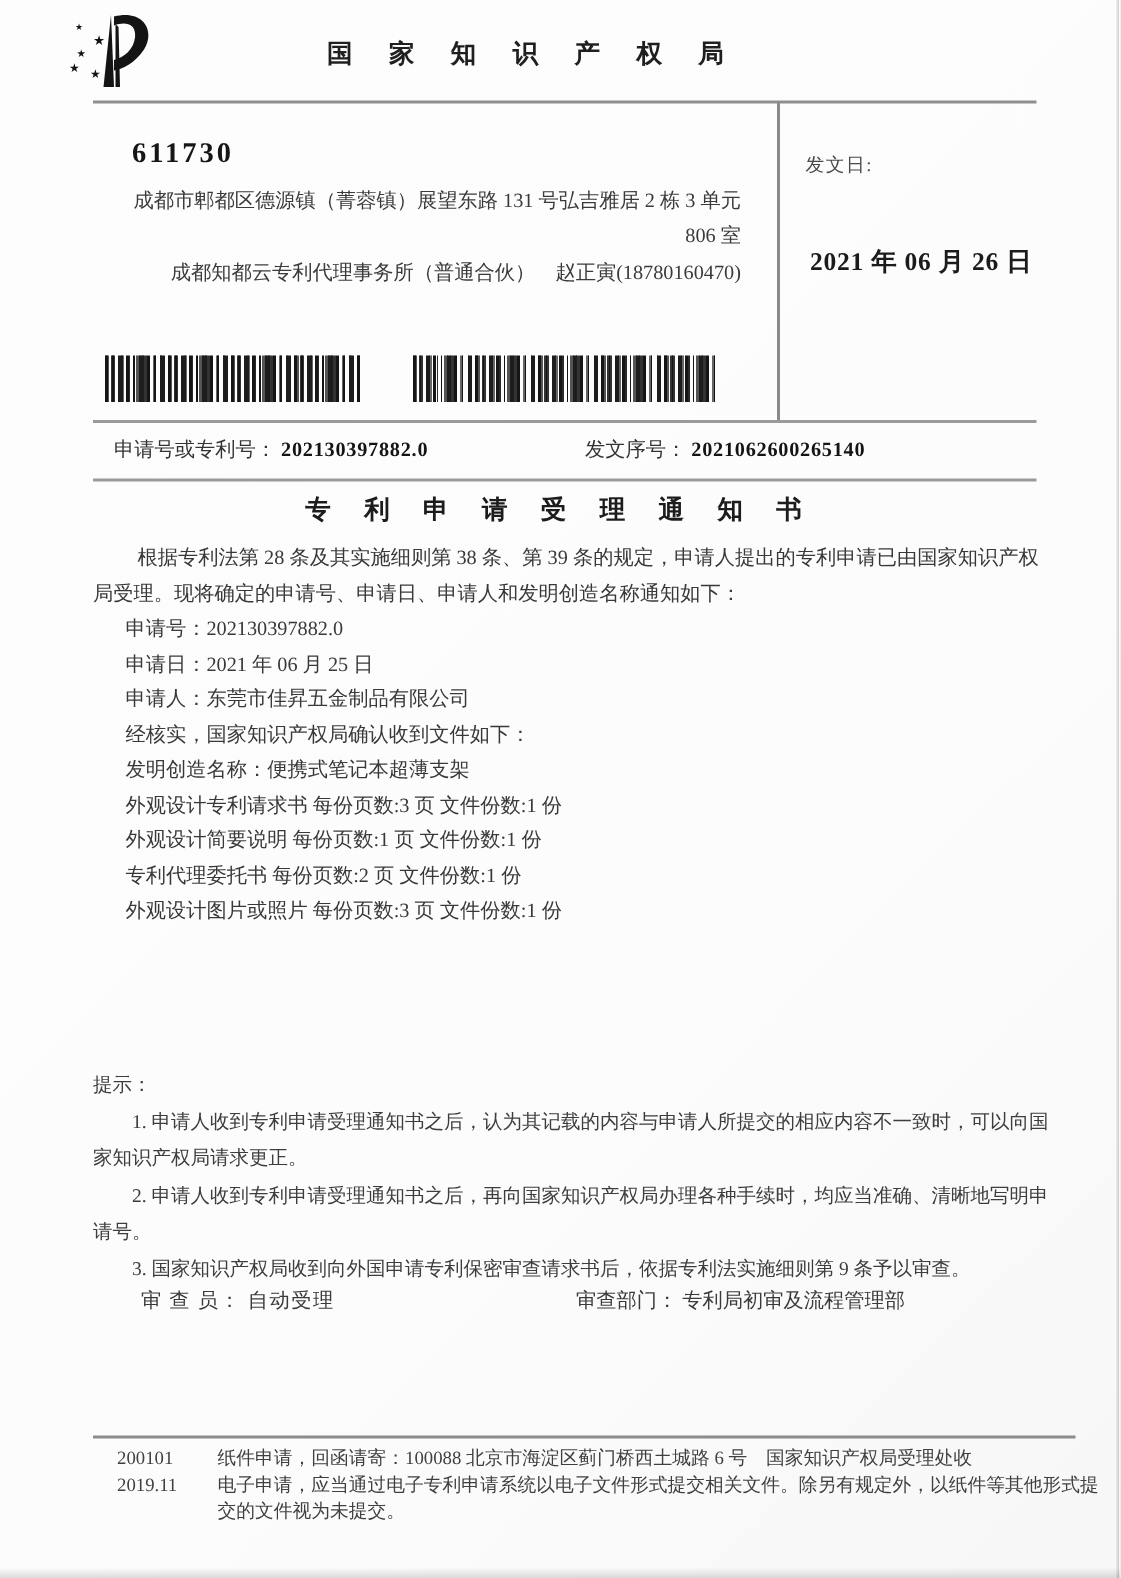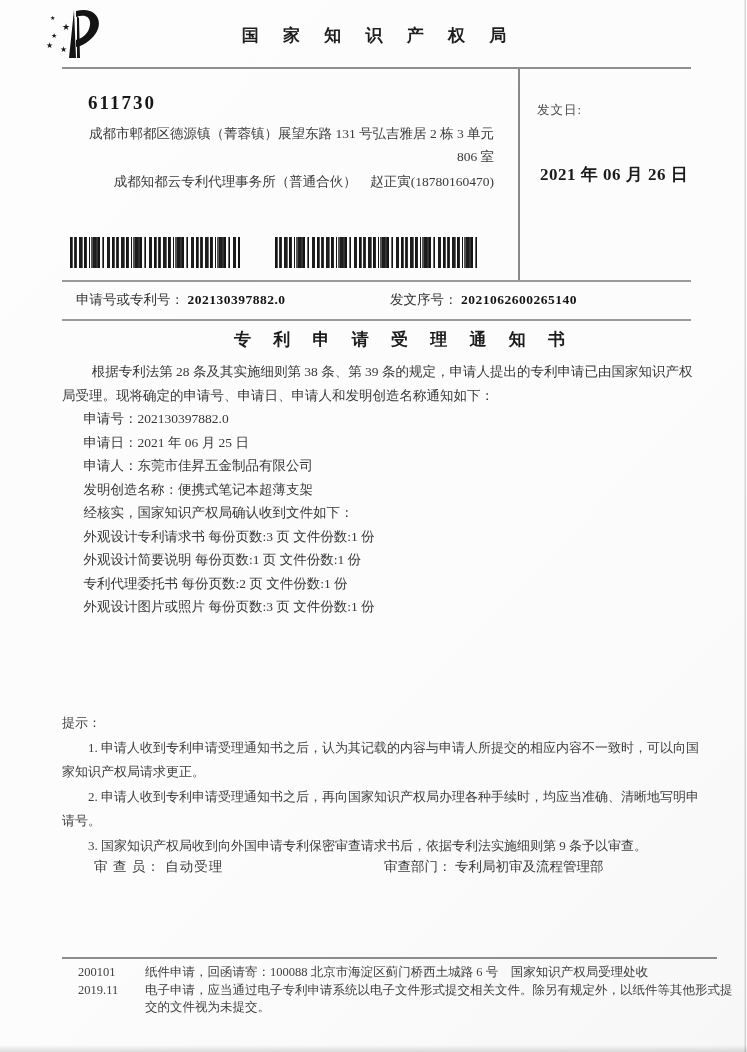--- a/index.html
+++ b/index.html
@@ -4,21 +4,21 @@
 <style>
   html,body{margin:0;padding:0;background:#e9e9e9;}
   .page{
     position:relative;width:747px;height:1052px;margin:0 auto;
     background:linear-gradient(135deg,#fdfdfd 0%,#fcfcfc 60%,#f7f7f7 100%);
     font-family:"Liberation Serif","DejaVu Serif",serif;
     color:#2e2e2e;overflow:hidden;
   }
   .abs{position:absolute;}
   
-  .org-title{left:218px;top:24px;width:322px;text-align:center;
+  .org-title{left:218px;top:24px;width:322px;
     font-size:17px;font-weight:600;letter-spacing:10px;color:#1f1f1f;white-space:nowrap;}
   .rule{background:#8f8f8f;height:2px;}
   .rule-top{left:62px;top:67px;width:629px;}
   .rule-mid1{left:62px;top:280px;width:629px;height:1.5px;background:#9a9a9a;}
   .rule-mid2{left:62px;top:319px;width:629px;height:1.5px;background:#9a9a9a;}
   .rule-footer{left:62px;top:957px;width:655px;height:1.5px;background:#8c8c8c;}
   
   .postal{left:88px;top:92px;font-size:19px;font-weight:700;letter-spacing:2px;color:#161616;}
   .addr-block{left:62px;top:122px;width:432px;text-align:right;
     font-size:13.5px;line-height:23px;color:#3a3a3a;}
@@ -36,21 +36,21 @@
   }
   .barcode1{left:70px;top:237px;width:170px;}
   .barcode2{left:275px;top:237px;width:202px;}
   
   .numbers-row{left:62px;top:291px;width:629px;height:24px;font-size:13.5px;color:#333;}
   .numbers-row .pair{position:absolute;top:0;white-space:nowrap;}
   .pair-app{left:14px;}
   .pair-serial{left:328px;}
   .num-value{font-weight:700;color:#141414;letter-spacing:0.5px;}
   
-  .doc-title{left:173px;top:328px;width:401px;text-align:right;
+  .doc-title{left:173px;top:328px;width:401px;text-align:center;
     font-size:17px;font-weight:700;letter-spacing:9px;color:#1c1c1c;white-space:nowrap;}
   .body{left:62px;top:360px;width:637px;font-size:13.5px;line-height:23.5px;color:#383838;}
   .body p{margin:0;text-indent:2.2em;}
   .indent-line{padding-left:1.6em;}
   .received{margin-top:0;}
   
   .hints{left:62px;top:711px;width:641px;font-size:13px;line-height:24.5px;color:#3d3d3d;}
   .hints .hint{text-indent:2em;}
   
   .signoff{left:62px;top:858px;width:629px;font-size:13.5px;color:#3a3a3a;height:22px;}
@@ -118,22 +118,22 @@
 
   <div class="abs rule rule-mid2"></div>
 
   <div class="abs doc-title">专 利 申 请 受 理 通 知 书</div>
 
   <div class="abs body">
     <p>根据专利法第 28 条及其实施细则第 38 条、第 39 条的规定，申请人提出的专利申请已由国家知识产权局受理。现将确定的申请号、申请日、申请人和发明创造名称通知如下：</p>
     <div class="indent-line">申请号：202130397882.0</div>
     <div class="indent-line">申请日：2021 年 06 月 25 日</div>
     <div class="indent-line">申请人：东莞市佳昇五金制品有限公司</div>
+    <div class="indent-line received">经核实，国家知识产权局确认收到文件如下：</div>
     <div class="indent-line">发明创造名称：便携式笔记本超薄支架</div>
-    <div class="indent-line received">经核实，国家知识产权局确认收到文件如下：</div>
     <div class="indent-line">外观设计专利请求书 每份页数:3 页 文件份数:1 份</div>
     <div class="indent-line">外观设计简要说明 每份页数:1 页 文件份数:1 份</div>
     <div class="indent-line">专利代理委托书 每份页数:2 页 文件份数:1 份</div>
     <div class="indent-line">外观设计图片或照片 每份页数:3 页 文件份数:1 份</div>
   </div>
 
   <div class="abs hints">
     <div>提示：</div>
     <div class="hint">1. 申请人收到专利申请受理通知书之后，认为其记载的内容与申请人所提交的相应内容不一致时，可以向国家知识产权局请求更正。</div>
     <div class="hint">2. 申请人收到专利申请受理通知书之后，再向国家知识产权局办理各种手续时，均应当准确、清晰地写明申请号。</div>

